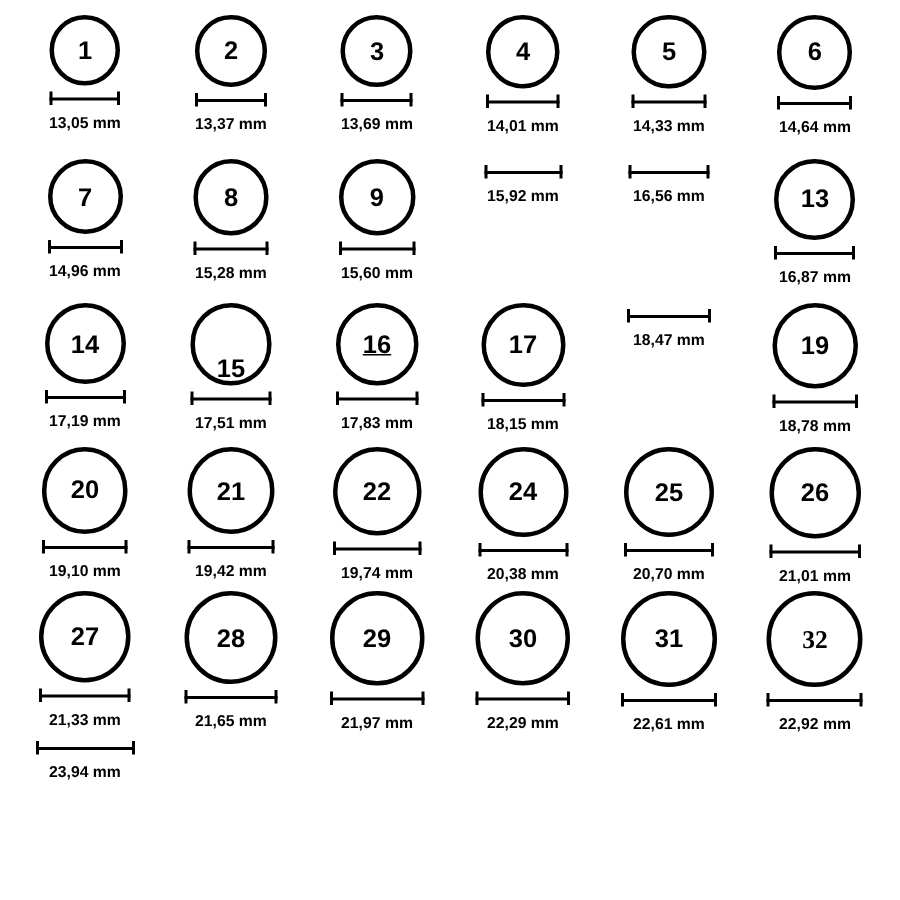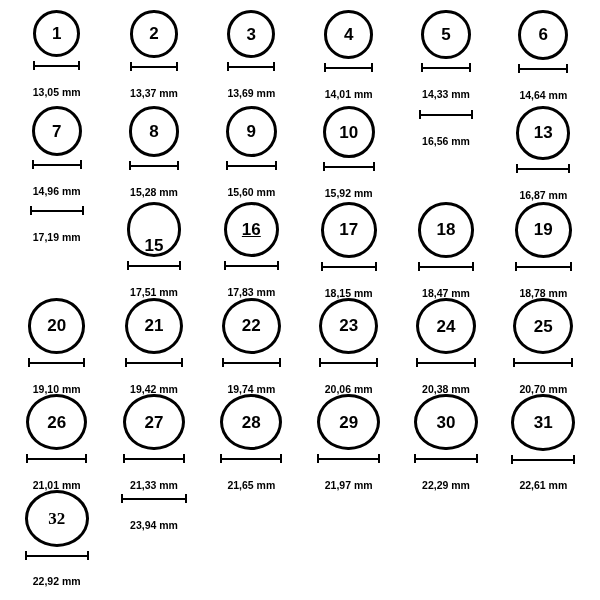--- a/index.html
+++ b/index.html
@@ -66,21 +66,21 @@
   .measure .cap {
     position: absolute;
     top: 0px;
     width: 2px;
     height: 9px;
     background: #000000;
   }
   .measure .cap.left { left: 0; }
   .measure .cap.right { right: 0; }
   .diameter {
-    margin-top: 18px;
+    margin-top: 8px;
     font-size: 10.5px;
     font-weight: bold;
     line-height: 1;
     white-space: nowrap;
   }
 </style>
 </head>
 <body>
 
 <div id="chart">
@@ -178,23 +178,20 @@
           <span class="ring-size">9</span>
         </div>
         <div class="measure" style="width: 51.4px;">
           <div class="bar"></div>
           <div class="cap left"></div>
           <div class="cap right"></div>
         </div>
         <div class="diameter">15,60 mm</div>
       </div>
       <div class="cell">
-        <div class="ring" style="width: 52px; height: 52px;">
-          <span class="ring-size">10</span>
-        </div>
         <div class="measure" style="width: 52px;">
           <div class="bar"></div>
           <div class="cap left"></div>
           <div class="cap right"></div>
         </div>
         <div class="diameter">15,92 mm</div>
       </div>
       <div class="cell">
         <div class="measure" style="width: 53.1px;">
           <div class="bar"></div>
@@ -208,20 +205,23 @@
           <span class="ring-size">13</span>
         </div>
         <div class="measure" style="width: 53.7px;">
           <div class="bar"></div>
           <div class="cap left"></div>
           <div class="cap right"></div>
         </div>
         <div class="diameter">16,87 mm</div>
       </div>
       <div class="cell">
+        <div class="ring" style="width: 54.2px; height: 54.2px;">
+          <span class="ring-size">14</span>
+        </div>
         <div class="measure" style="width: 54.2px;">
           <div class="bar"></div>
           <div class="cap left"></div>
           <div class="cap right"></div>
         </div>
         <div class="diameter">17,19 mm</div>
       </div>
       <div class="cell">
         <div class="ring" style="width: 54.8px; height: 54.8px; align-items: flex-end;">
           <span class="ring-size">15</span>
@@ -249,23 +249,20 @@
           <span class="ring-size">17</span>
         </div>
         <div class="measure" style="width: 55.9px;">
           <div class="bar"></div>
           <div class="cap left"></div>
           <div class="cap right"></div>
         </div>
         <div class="diameter">18,15 mm</div>
       </div>
       <div class="cell">
-        <div class="ring" style="width: 56.5px; height: 56.5px;">
-          <span class="ring-size">18</span>
-        </div>
         <div class="measure" style="width: 56.5px;">
           <div class="bar"></div>
           <div class="cap left"></div>
           <div class="cap right"></div>
         </div>
         <div class="diameter">18,47 mm</div>
       </div>
       <div class="cell">
         <div class="ring" style="width: 57px; height: 57px;">
           <span class="ring-size">19</span>
@@ -302,31 +299,20 @@
       <div class="cell">
         <div class="ring" style="width: 58.7px; height: 58.7px;">
           <span class="ring-size">22</span>
         </div>
         <div class="measure" style="width: 58.7px;">
           <div class="bar"></div>
           <div class="cap left"></div>
           <div class="cap right"></div>
         </div>
         <div class="diameter">19,74 mm</div>
-      </div>
-      <div class="cell">
-        <div class="ring" style="width: 59.2px; height: 59.2px;">
-          <span class="ring-size">23</span>
-        </div>
-        <div class="measure" style="width: 59.2px;">
-          <div class="bar"></div>
-          <div class="cap left"></div>
-          <div class="cap right"></div>
-        </div>
-        <div class="diameter">20,06 mm</div>
       </div>
       <div class="cell">
         <div class="ring" style="width: 59.8px; height: 59.8px;">
           <span class="ring-size">24</span>
         </div>
         <div class="measure" style="width: 59.8px;">
           <div class="bar"></div>
           <div class="cap left"></div>
           <div class="cap right"></div>
         </div>

